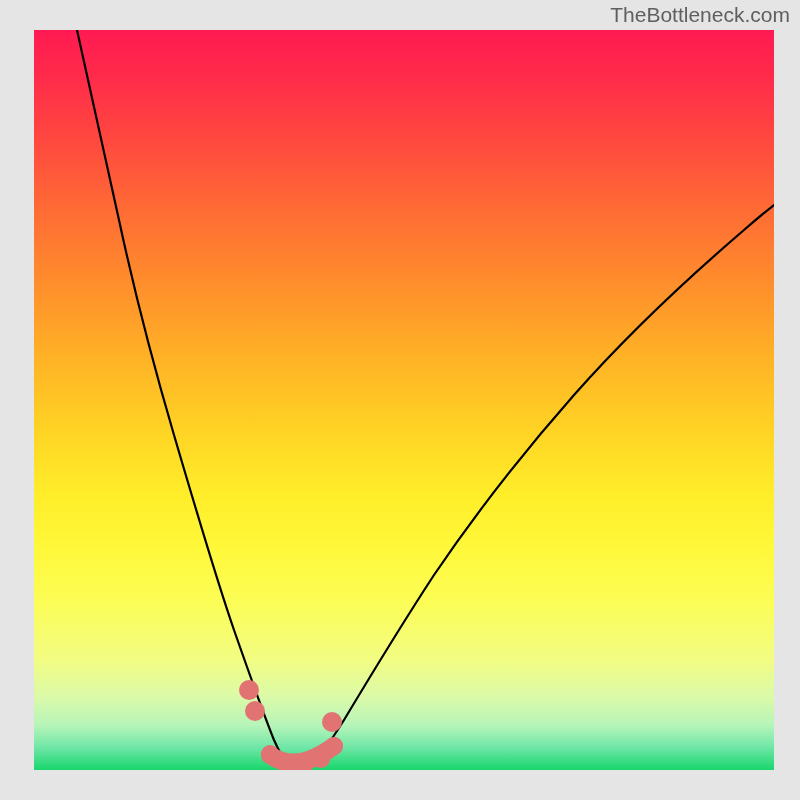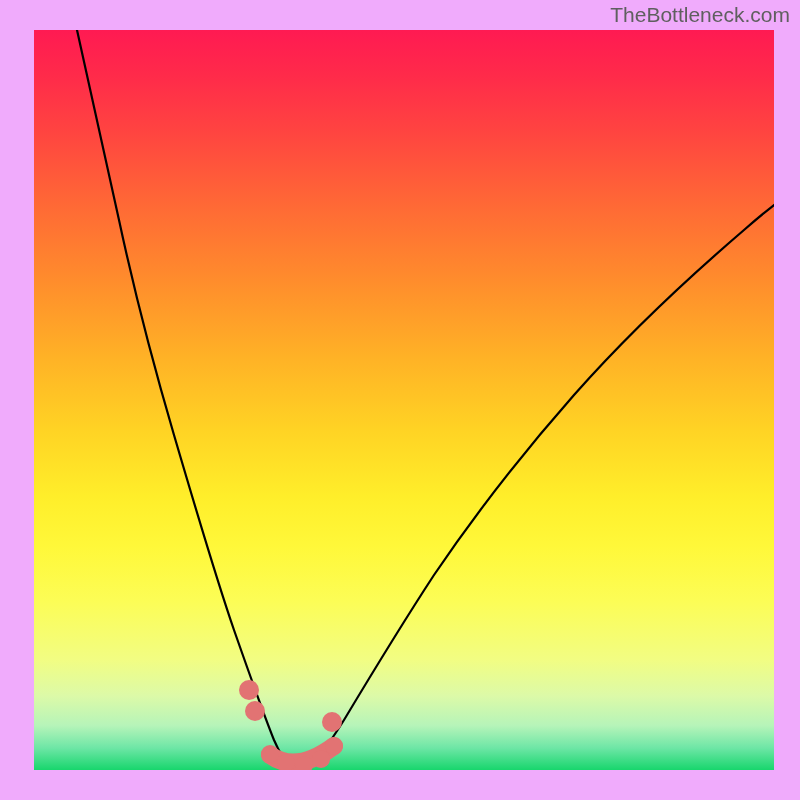--- a/index.html
+++ b/index.html
@@ -8,21 +8,21 @@
     width: 800px;
     height: 800px;
     background: #000;
     overflow: hidden;
     font-family: Arial, Helvetica, sans-serif;
   }
   .frame {
     position: relative;
     width: 800px;
     height: 800px;
-    background: #f0abfc;
+    background: #e5e5e5;
   }
   .plot-area {
     position: absolute;
     
     left: 34px;
     top: 30px;
     width: 740px;
     height: 740px;
     overflow: hidden;
   }

